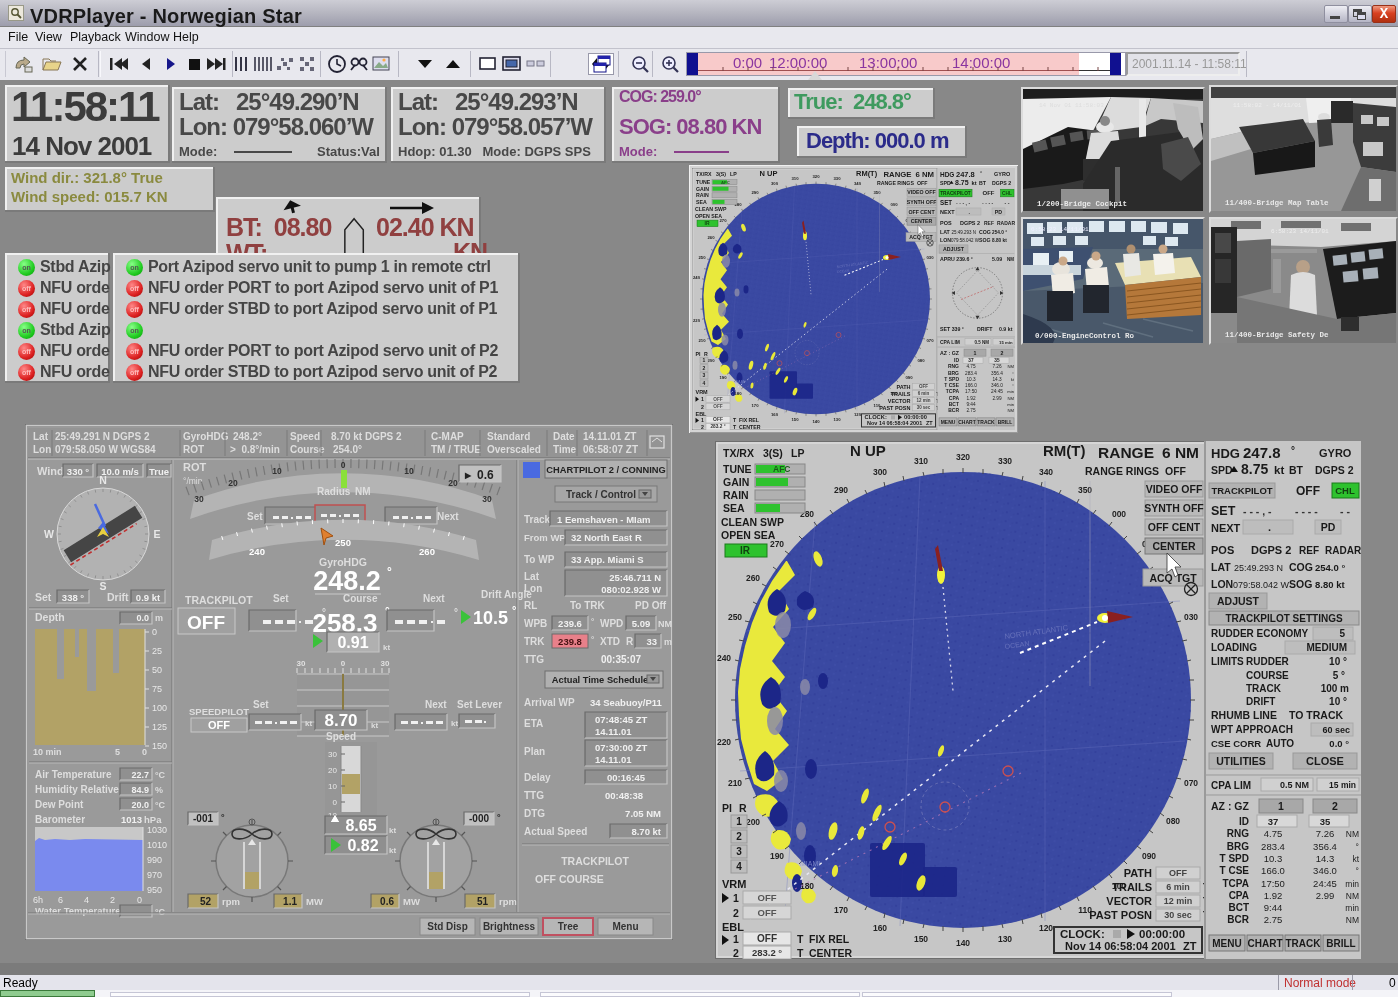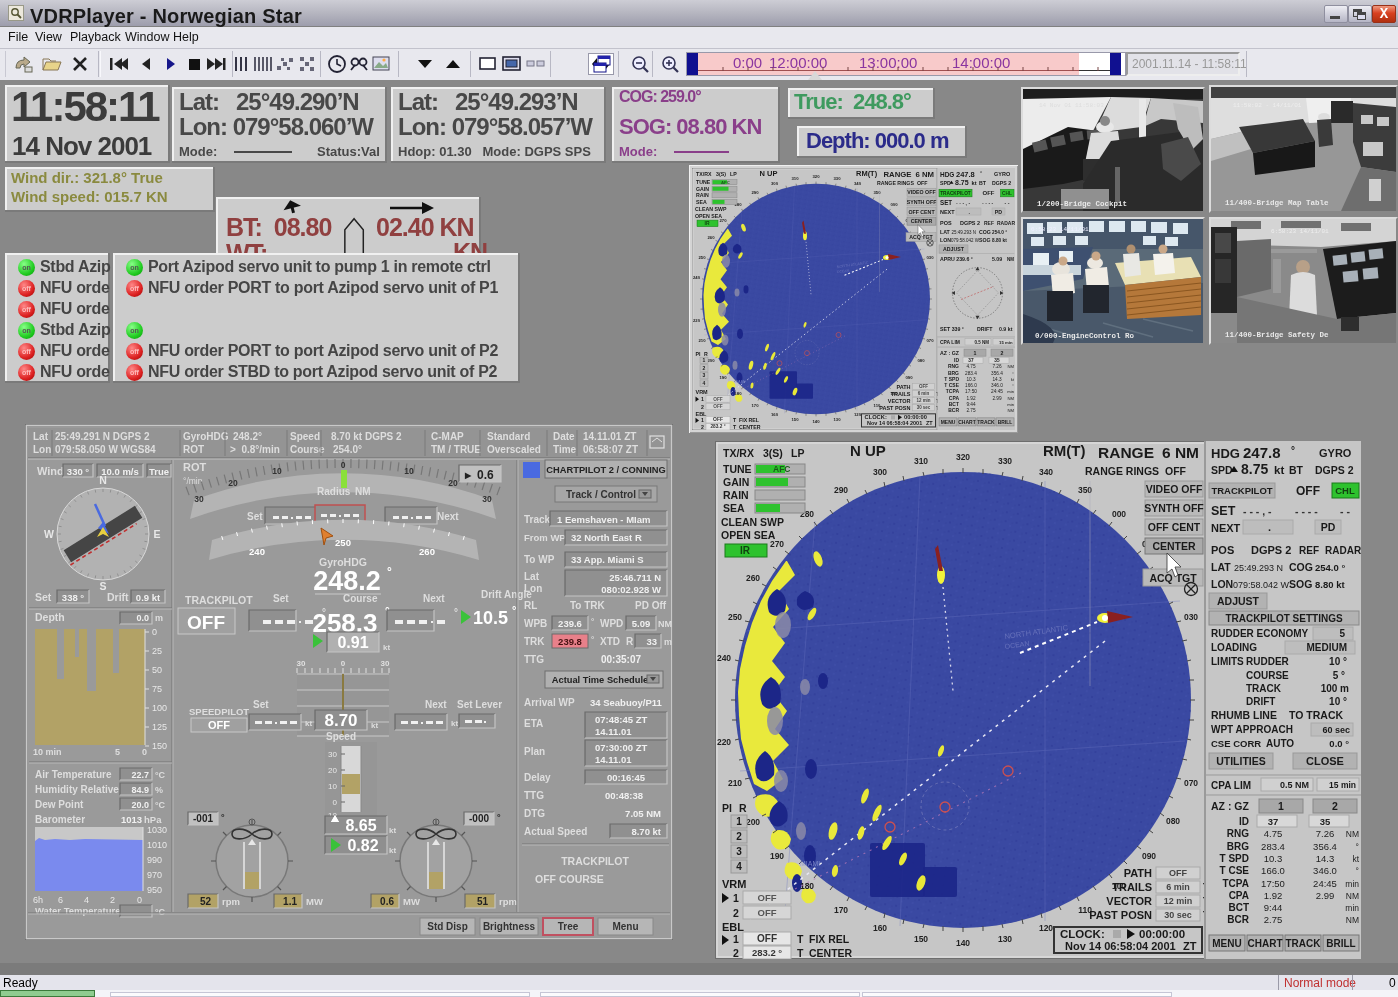--- a/index.html
+++ b/index.html
@@ -315,20 +315,24 @@
     </div>
 </div>
 <div class="abs panel" id="msgright" style="left:113px;top:253px;width:407px;height:130px;">
   <div class="msgrow" style="top:4px;">
       <span class="led ledg">on</span>
       <span class="mtxt">Port Azipod servo unit to pump 1 in remote ctrl</span>
     </div>
   <div class="msgrow" style="top:25px;">
       <span class="led ledr">off</span>
       <span class="mtxt">NFU order PORT to port Azipod servo unit of P1</span>
+    </div>
+  <div class="msgrow" style="top:46px;">
+      <span class="led ledr">off</span>
+      <span class="mtxt">NFU order STBD to port Azipod servo unit of P1</span>
     </div>
   <div class="msgrow" style="top:67px;">
       <span class="led ledg">on</span>
     </div>
   <div class="msgrow" style="top:88px;">
       <span class="led ledr">off</span>
       <span class="mtxt">NFU order PORT to port Azipod servo unit of P2</span>
     </div>
   <div class="msgrow" style="top:109px;">
       <span class="led ledr">off</span>

